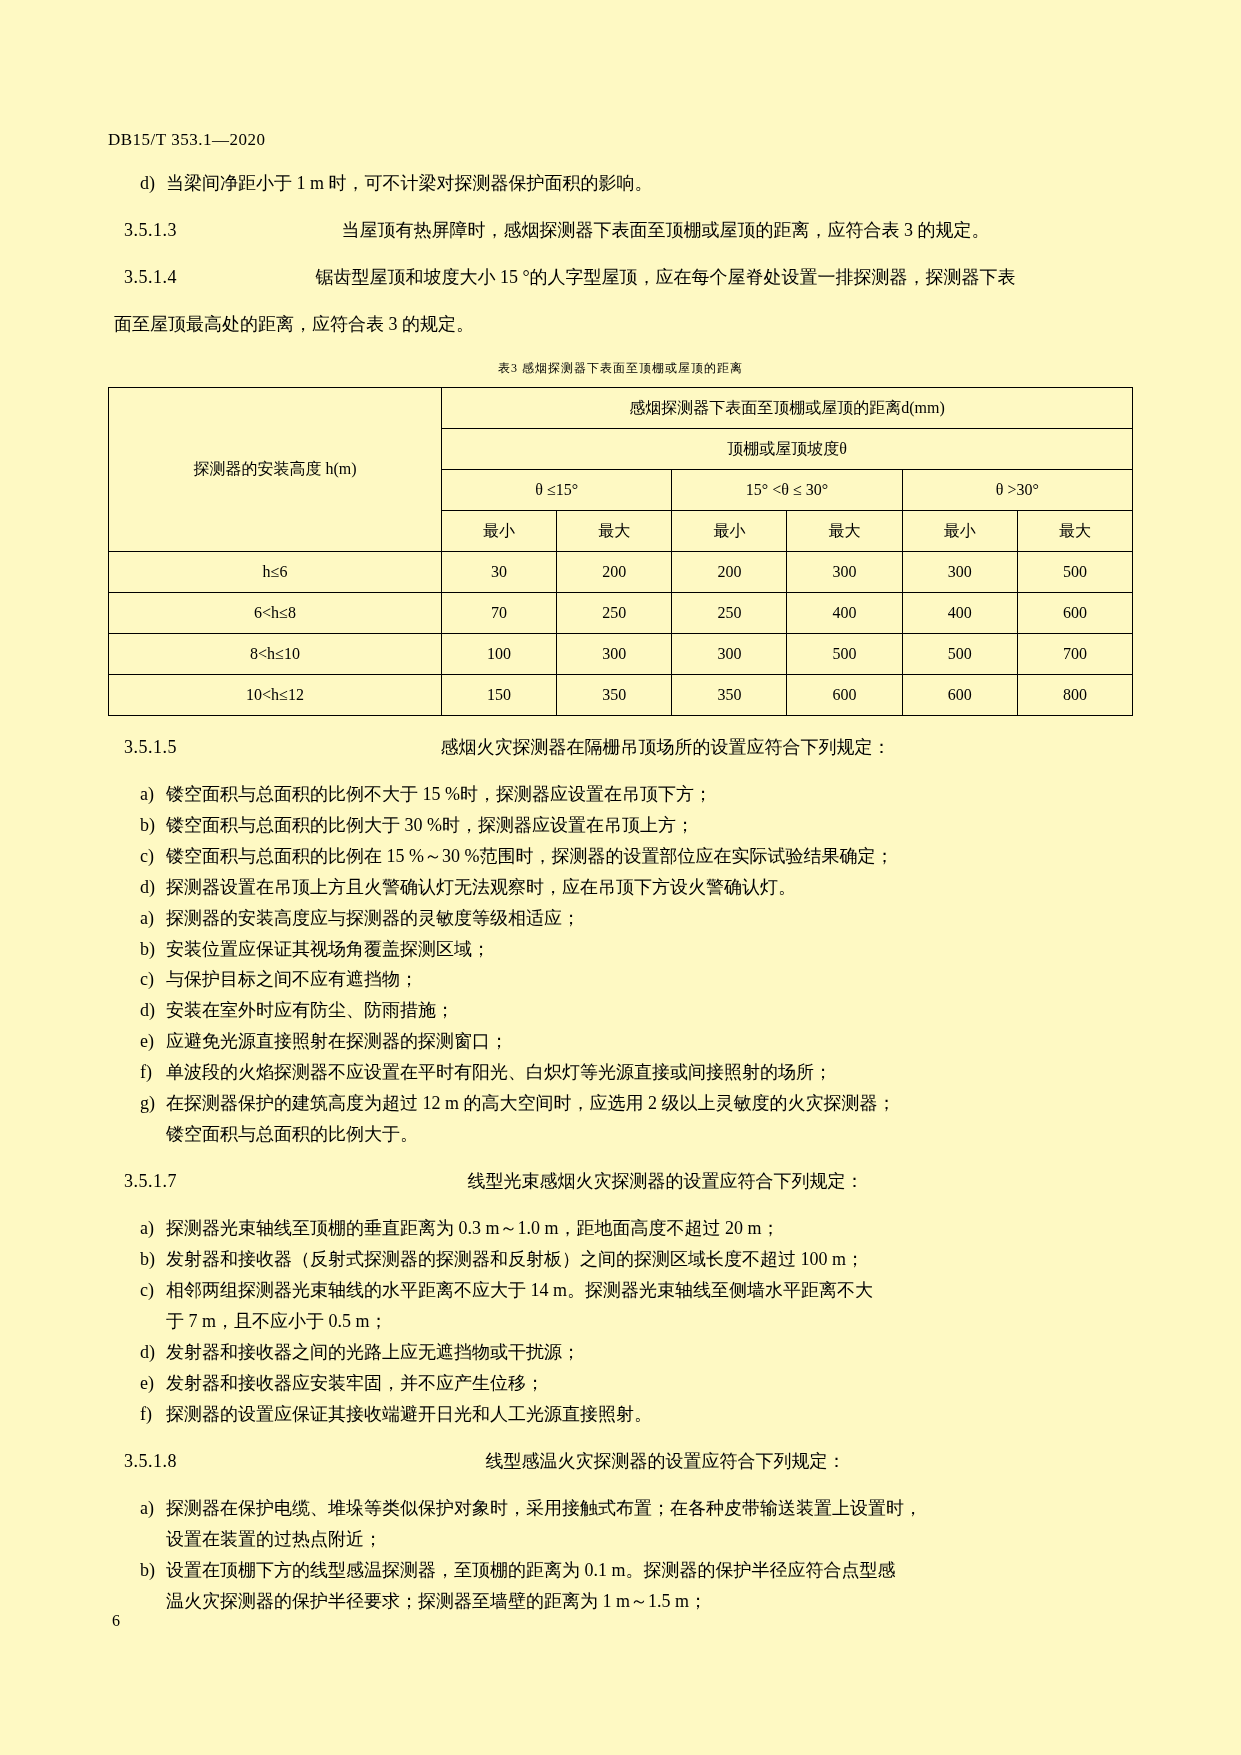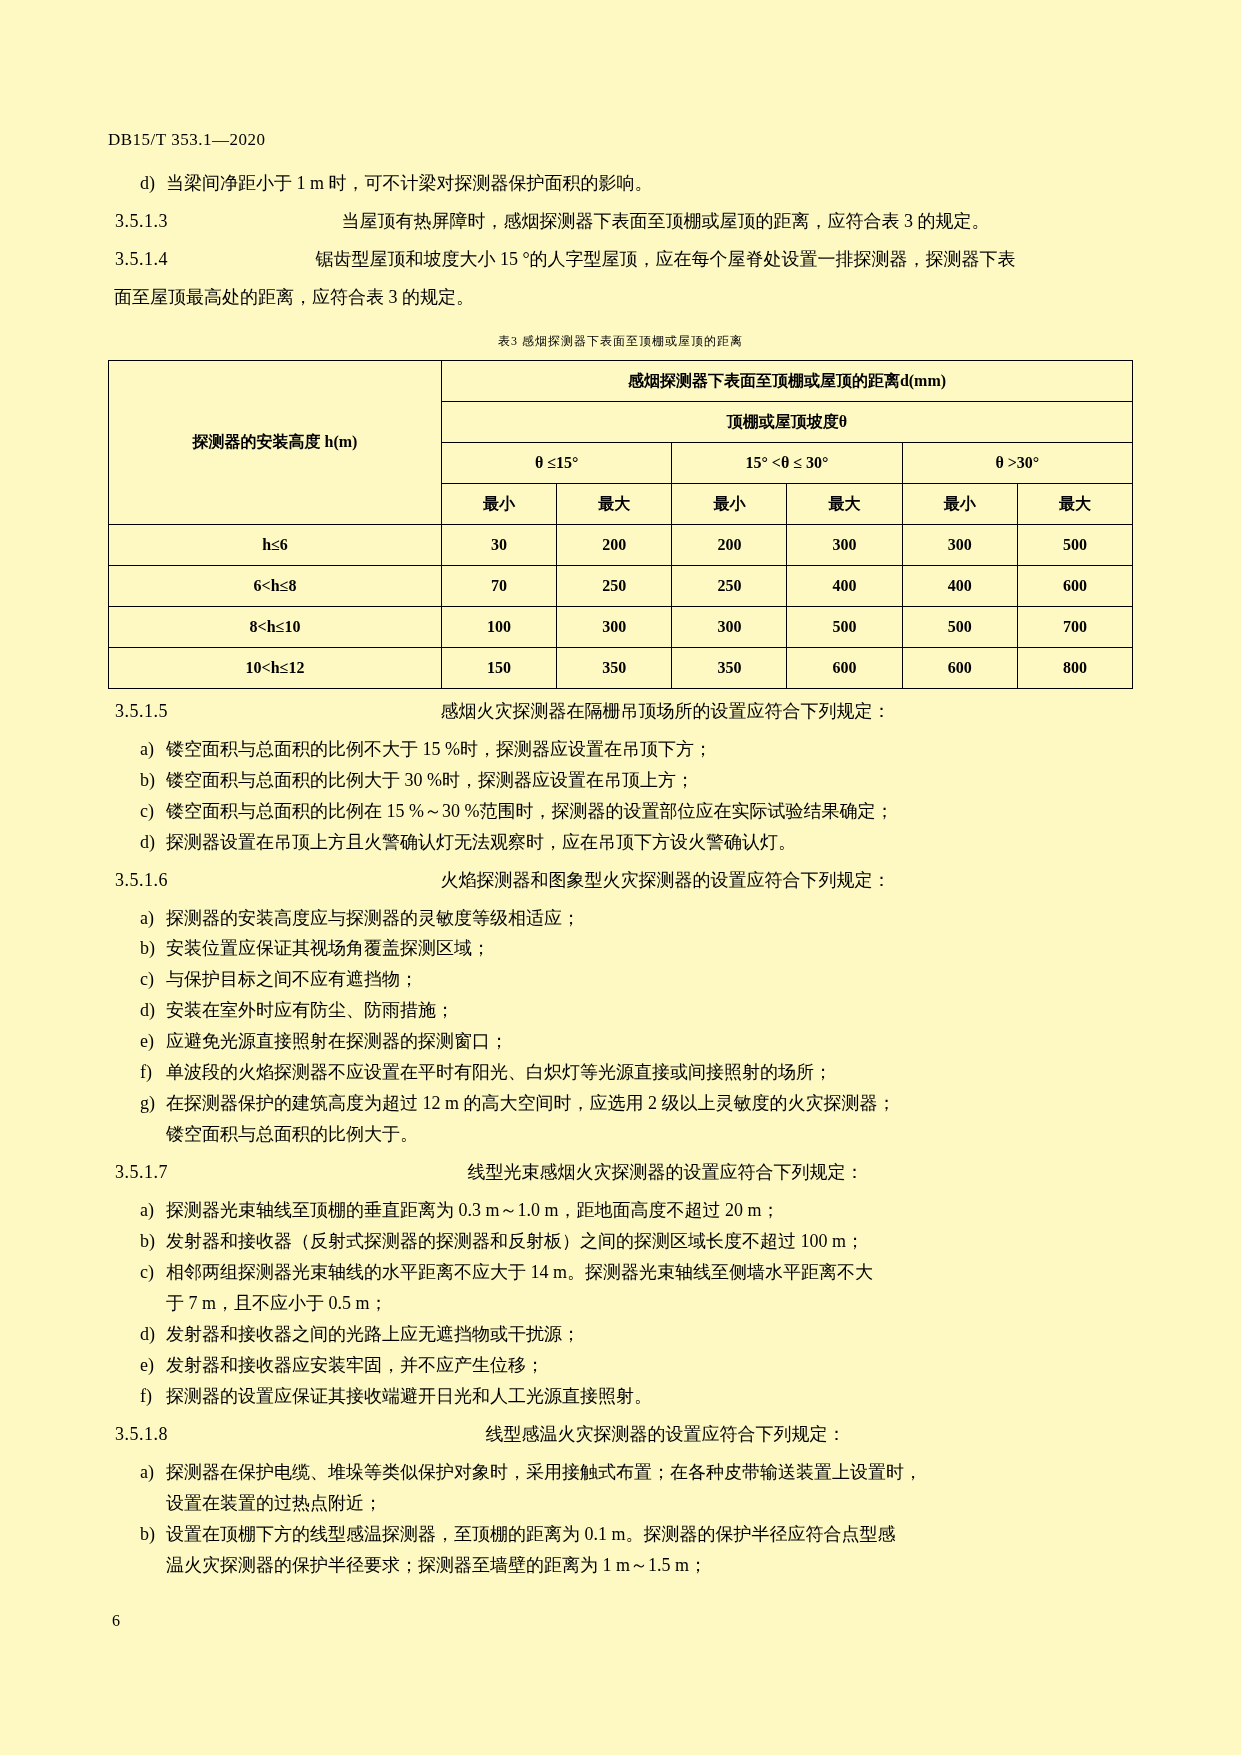--- a/index.html
+++ b/index.html
@@ -49,21 +49,21 @@
     text-align: left;
     padding-left: 32px;
     box-sizing: border-box;
     font-family: "Liberation Serif", serif;
   }
   .listitem .txt {
     flex: 1;
   }
   .clause {
     display: flex;
-    margin: 7px;
+    margin: 16px;
     line-height: 1.72;
   }
   .clause .num {
     width: 90px;
     flex: 0 0 90px;
     letter-spacing: 0.5px;
   }
   .clause .txt {
     flex: 1;
     text-align: center;
@@ -79,21 +79,20 @@
     width: 1025px;
     margin: 0 0 6px 0;
     font-size: 16px;
   }
   table.t3 td {
     border: 1px solid #000;
     text-align: center;
     vertical-align: middle;
     padding: 6px 2px;
     height: 26px;
-    font-weight: bold;
   }
   .footer-num {
     position: absolute;
     left: 112px;
     top: 1612px;
     font-size: 16px;
   }
 </style>
 </head>
 <body>
@@ -197,24 +196,20 @@
     </div>
     <div class="listitem">
       <span class="marker">c)</span>
       <span class="txt">镂空面积与总面积的比例在 15 %～30 %范围时，探测器的设置部位应在实际试验结果确定；</span>
     </div>
     <div class="listitem">
       <span class="marker">d)</span>
       <span class="txt">探测器设置在吊顶上方且火警确认灯无法观察时，应在吊顶下方设火警确认灯。</span>
     </div>
 
-    <div class="clause">
-      <span class="num">3.5.1.6</span>
-      <span class="txt">火焰探测器和图象型火灾探测器的设置应符合下列规定：</span>
-    </div>
     <div class="listitem">
       <span class="marker">a)</span>
       <span class="txt">探测器的安装高度应与探测器的灵敏度等级相适应；</span>
     </div>
     <div class="listitem">
       <span class="marker">b)</span>
       <span class="txt">安装位置应保证其视场角覆盖探测区域；</span>
     </div>
     <div class="listitem">
       <span class="marker">c)</span>

